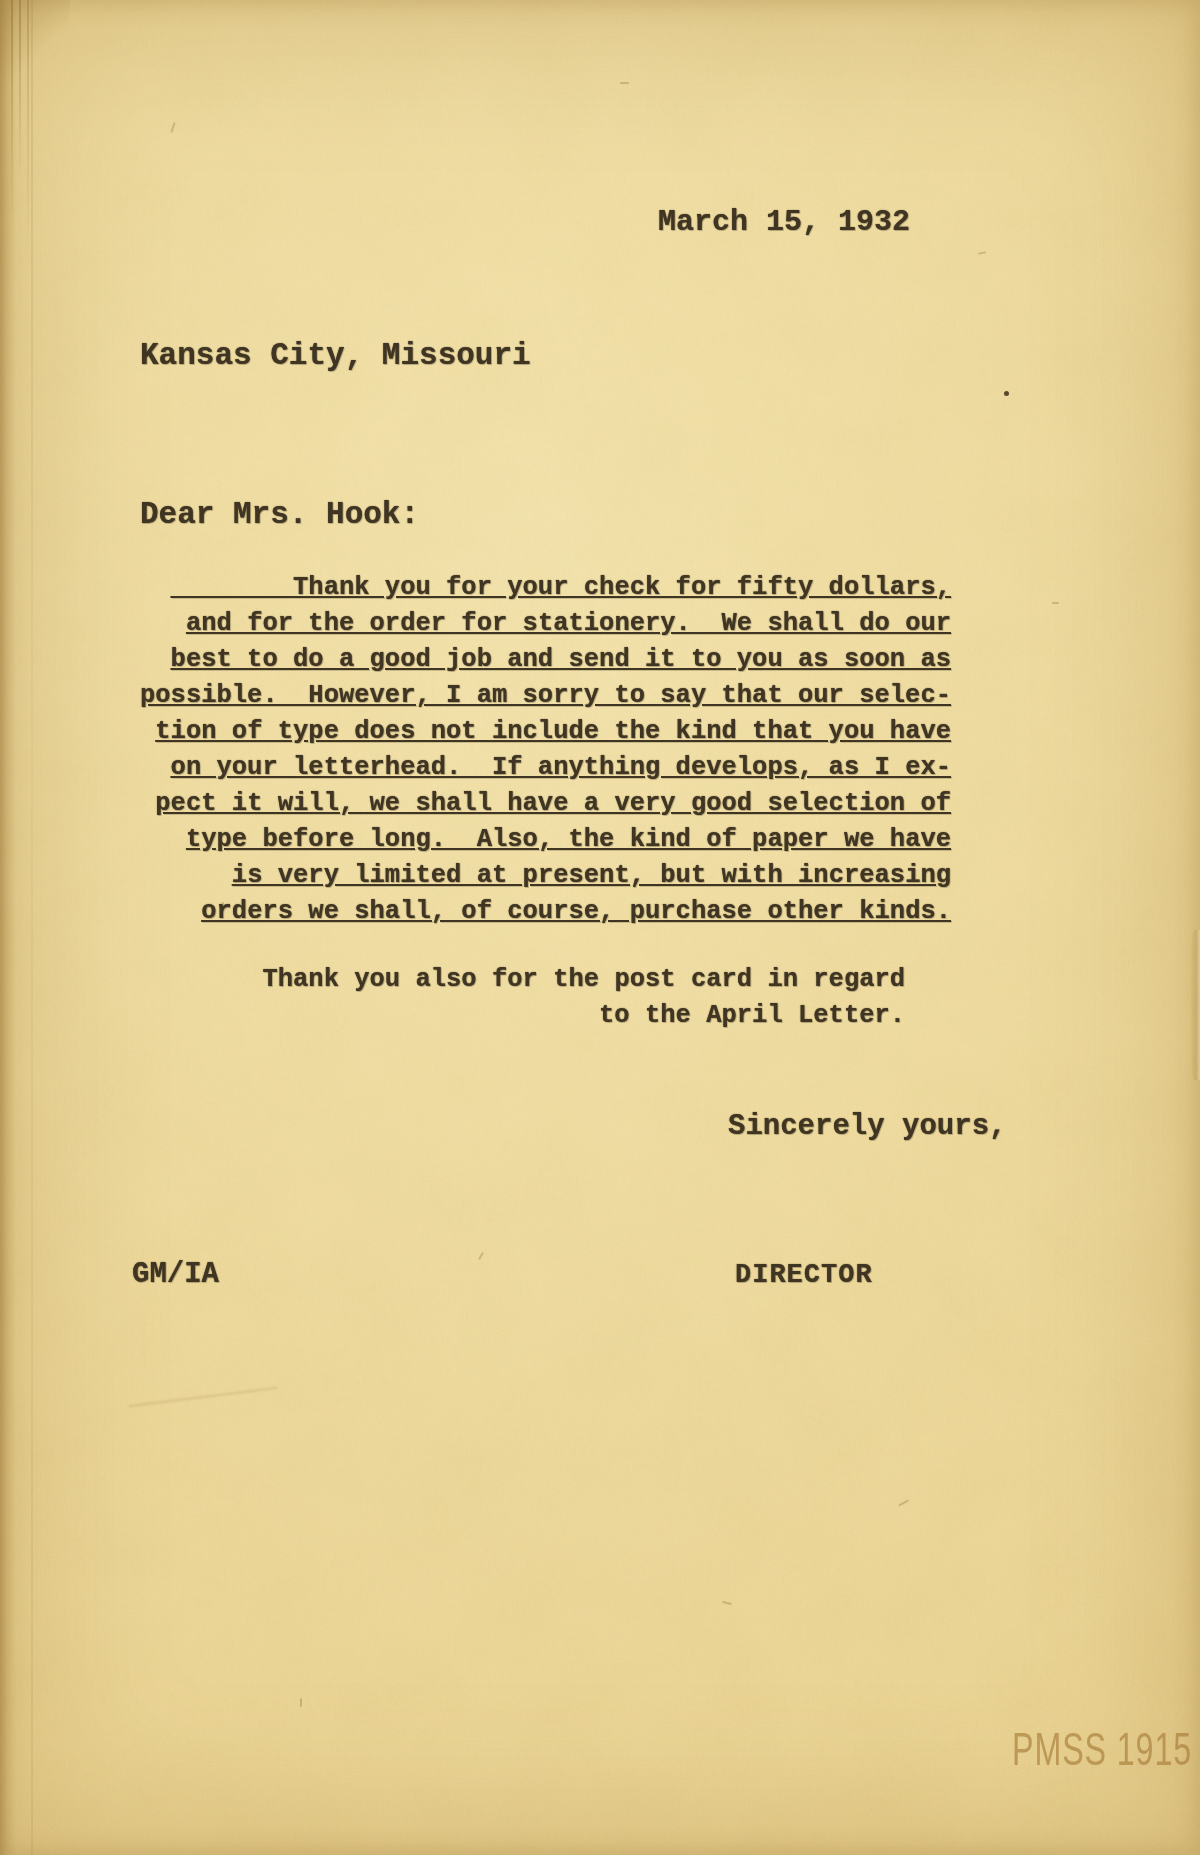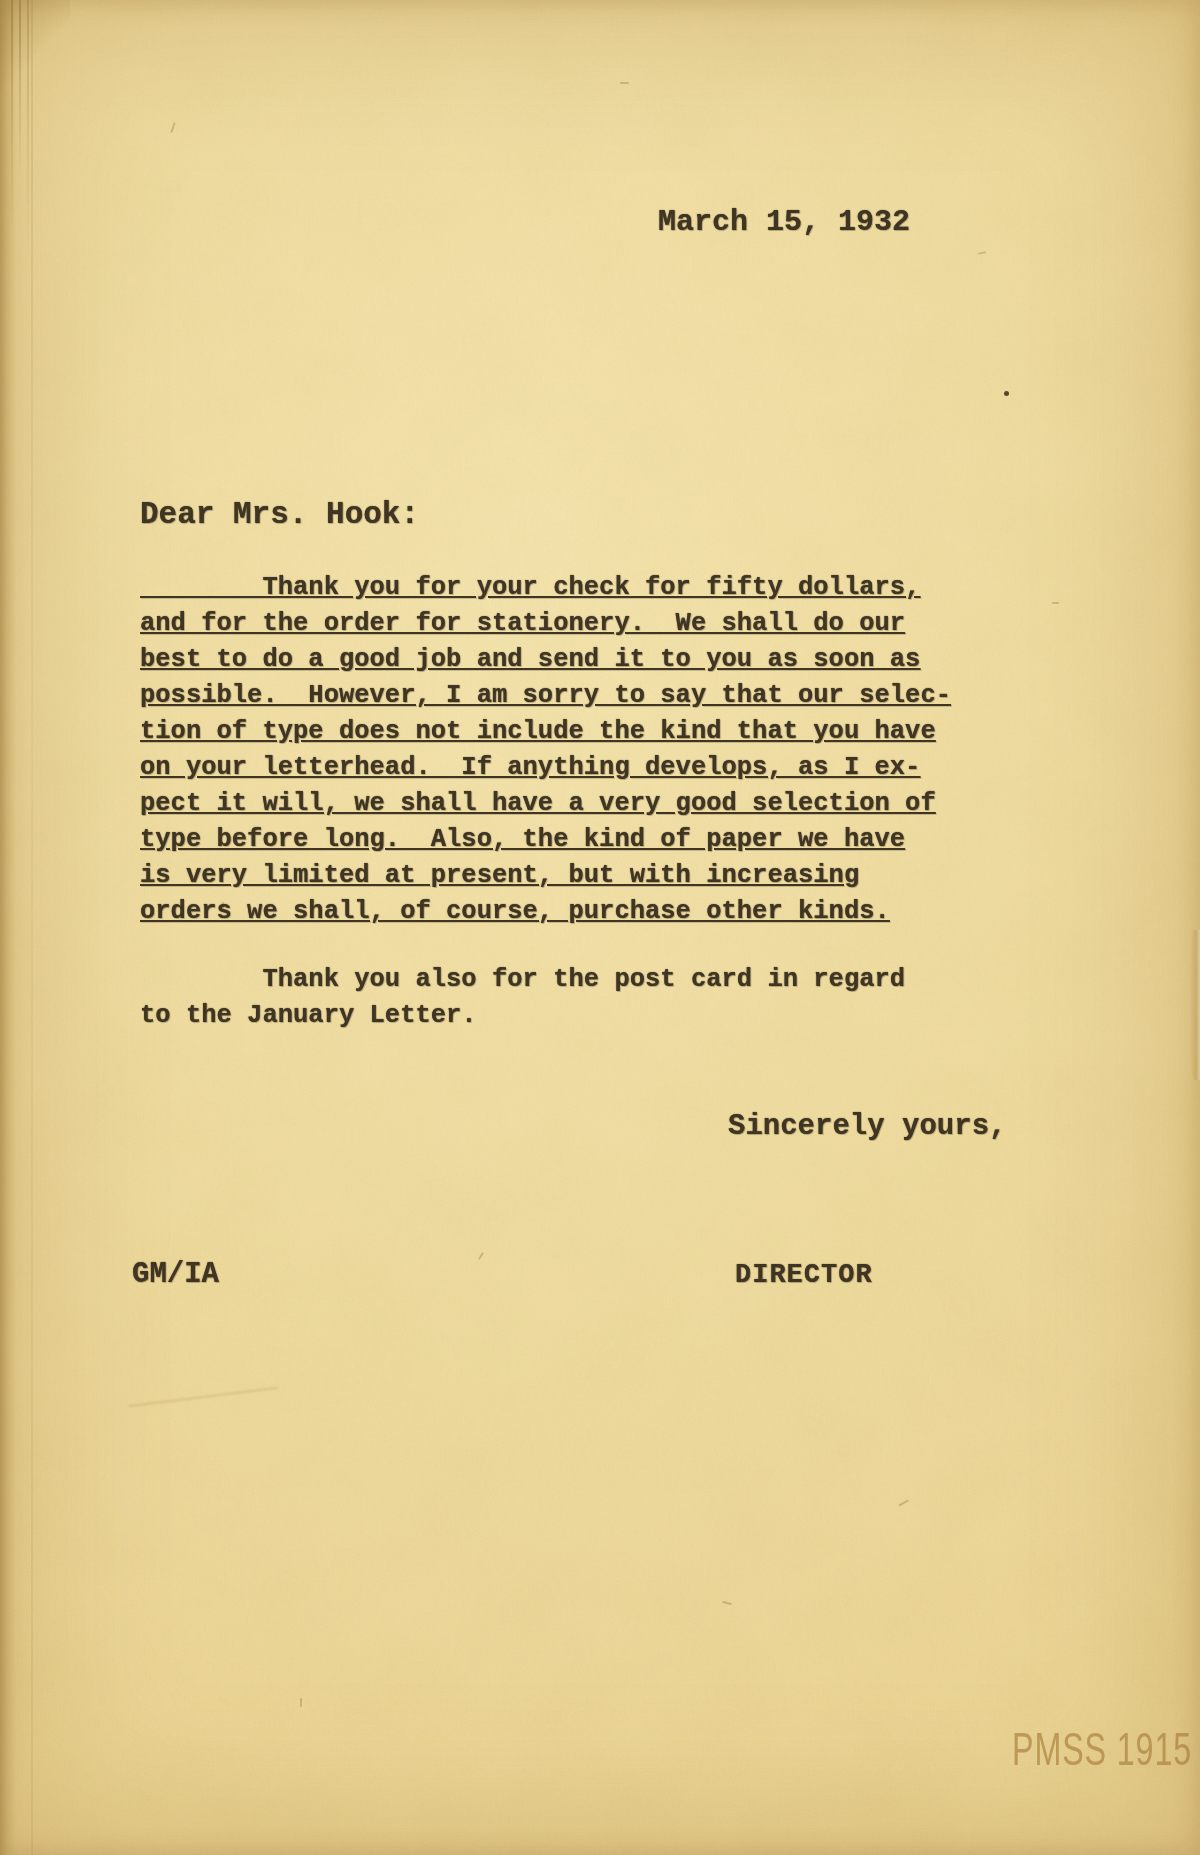--- a/index.html
+++ b/index.html
@@ -8,20 +8,21 @@
     width: 1200px;
     height: 1855px;
     overflow: hidden;
     background: #e6cd87;
     font-family: "Liberation Mono", "DejaVu Sans Mono", monospace;
   }
   .paper {
     position: absolute;
     inset: 0;
     background: #efd99a;
+    text-align: right;
   }
   
   .paper-glow {
     position: absolute;
     inset: 0;
     background: radial-gradient(ellipse 120% 100% at 45% 32%,
                 rgba(255,246,200,0.55) 0%,
                 rgba(255,246,200,0.18) 45%,
                 rgba(255,246,200,0) 70%);
     pointer-events: none;
@@ -164,37 +165,38 @@
   <div class="speck fiber" style="left:300px; top:1698px; width:2px; height:9px;"></div>
   <div class="speck fiber" style="left:1052px; top:602px; width:7px; height:2px;"></div>
   <div class="speck fiber" style="left:480px; top:1252px; width:2px; height:8px; transform:rotate(30deg);"></div>
   <div class="speck fiber" style="left:722px; top:1602px; width:10px; height:2px; transform:rotate(14deg);"></div>
   <div class="speck fiber" style="left:222px; top:902px; width:2px; height:7px;"></div>
   <div class="speck fiber" style="left:978px; top:252px; width:8px; height:2px; transform:rotate(-12deg);"></div>
 
   <div class="ink date-line">March 15, 1932</div>
 
   <div class="address" style="position: absolute; left: 140px; top: 336px;">
+    <div class="ink" style="position:static;">Kansas City, Missouri</div>
   </div>
 
   <div class="ink salutation">Dear Mrs. Hook:</div>
 
   <div class="ink para-1">        Thank you for your check for fifty dollars,
 and for the order for stationery.  We shall do our
 best to do a good job and send it to you as soon as
 possible.  However, I am sorry to say that our selec-
 tion of type does not include the kind that you have
 on your letterhead.  If anything develops, as I ex-
 pect it will, we shall have a very good selection of
 type before long.  Also, the kind of paper we have
 is very limited at present, but with increasing
 orders we shall, of course, purchase other kinds.</div>
 
   <div class="ink para-2">        Thank you also for the post card in regard
-to the January Letter.</div>
+to the April Letter.</div>
 
   <div class="ink closing">Sincerely yours,</div>
 
   <div class="ink initials">GM/IA</div>
 
   <div class="ink sig-title">DIRECTOR</div>
 
   <div class="watermark">PMSS 1915</div>
 
   <div class="paper-vignette"></div>

